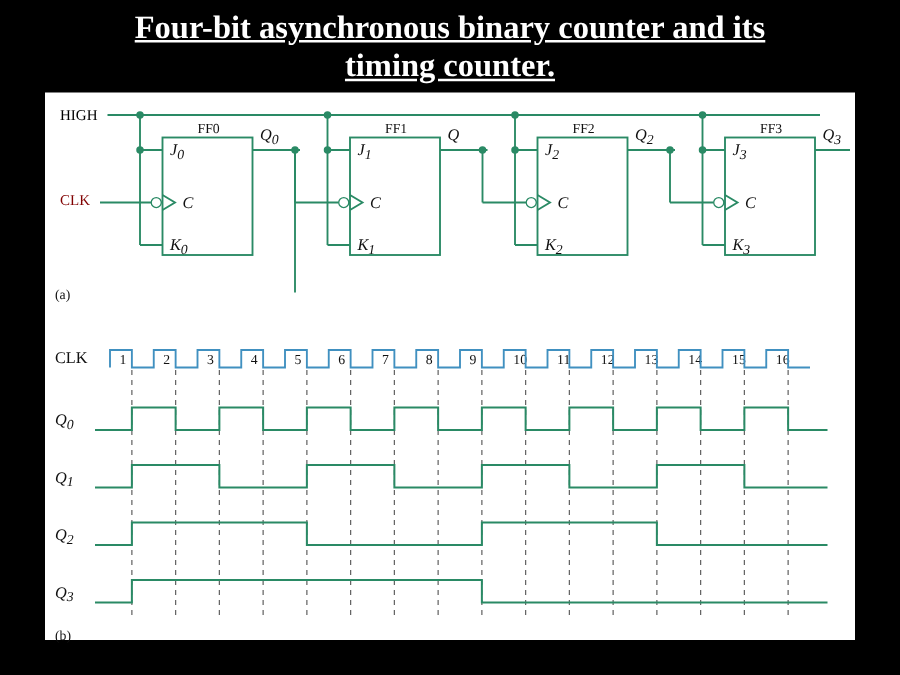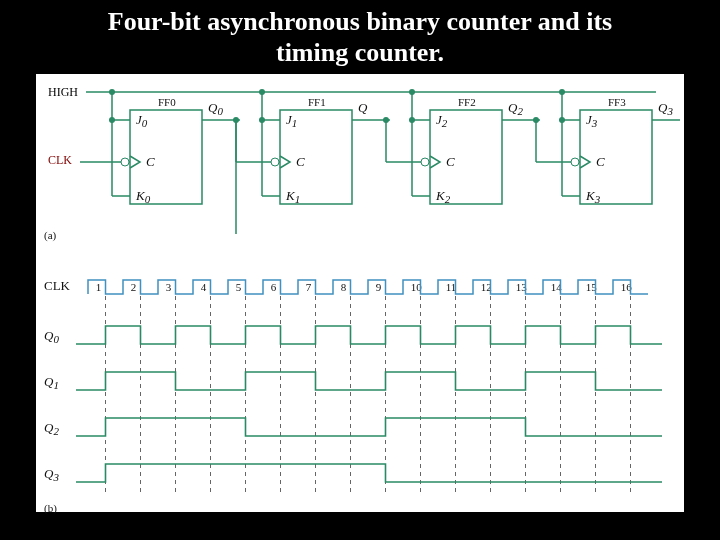--- a/index.html
+++ b/index.html
@@ -1,16 +1,16 @@
 <!DOCTYPE html>
 <html><head>
 <meta charset="utf-8">
 <style>
   body{margin:0;background:#000;width:720px;height:540px;font-family:"Times New Roman",serif;}
-  .title{color:#fff;text-align:center;font-size:26px;font-weight:bold;padding:6px 0 2px;line-height:1.2;}
+  .title{color:#fff;text-align:center;font-size:26px;font-weight:bold;text-decoration:underline;padding:6px 0 2px;line-height:1.2;}
   .panel{background:#fff;margin:4px 36px 0 36px;height:438px;position:relative;}
   svg{display:block;}
   .ff-box{fill:#fff;stroke:#2a8a65;stroke-width:1.5;}
   .wire{stroke:#2a8a65;stroke-width:1.5;fill:none;}
   .tick{stroke:#4090c0;stroke-width:1.5;fill:none;}
   .wave{stroke:#2a8a65;stroke-width:1.6;fill:none;}
   .dash{stroke:#666;stroke-width:1;stroke-dasharray:4 4;}
   .lbl{font-family:"Times New Roman",serif;font-size:13px;fill:#111;}
   .lbl-i{font-style:italic;}
   .slbl{font-size:11px;}

